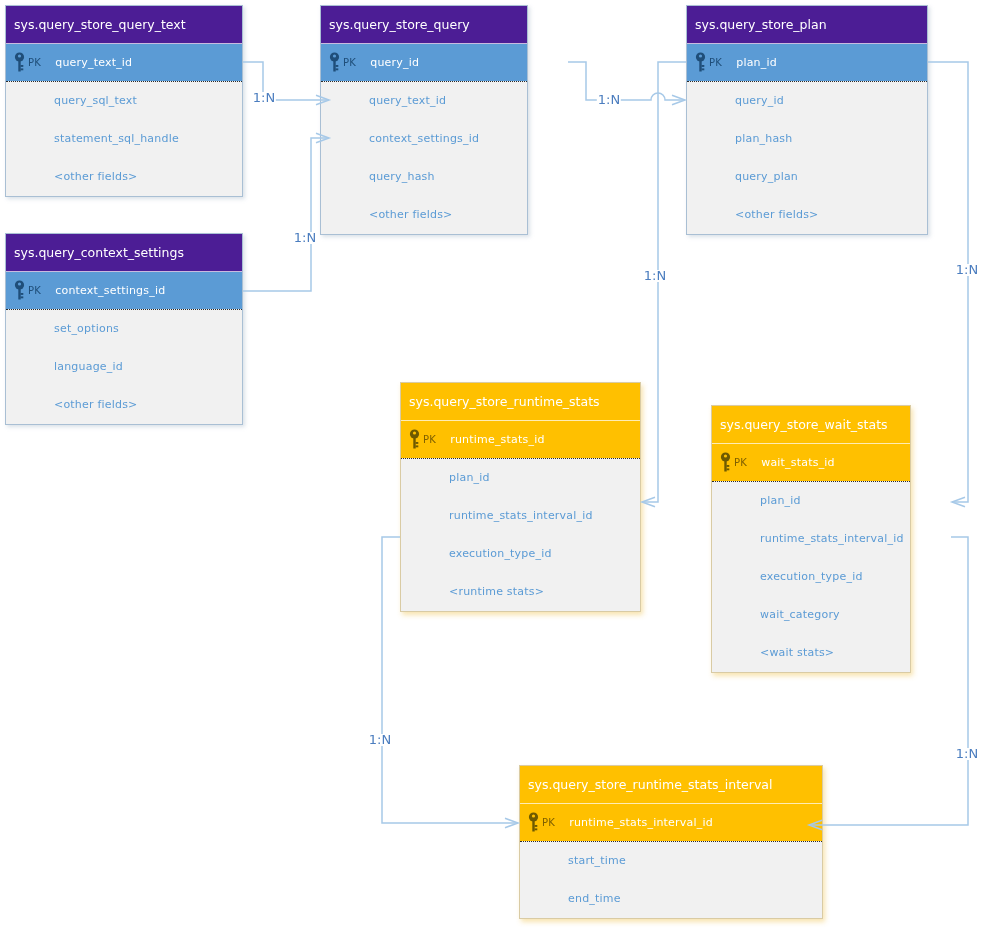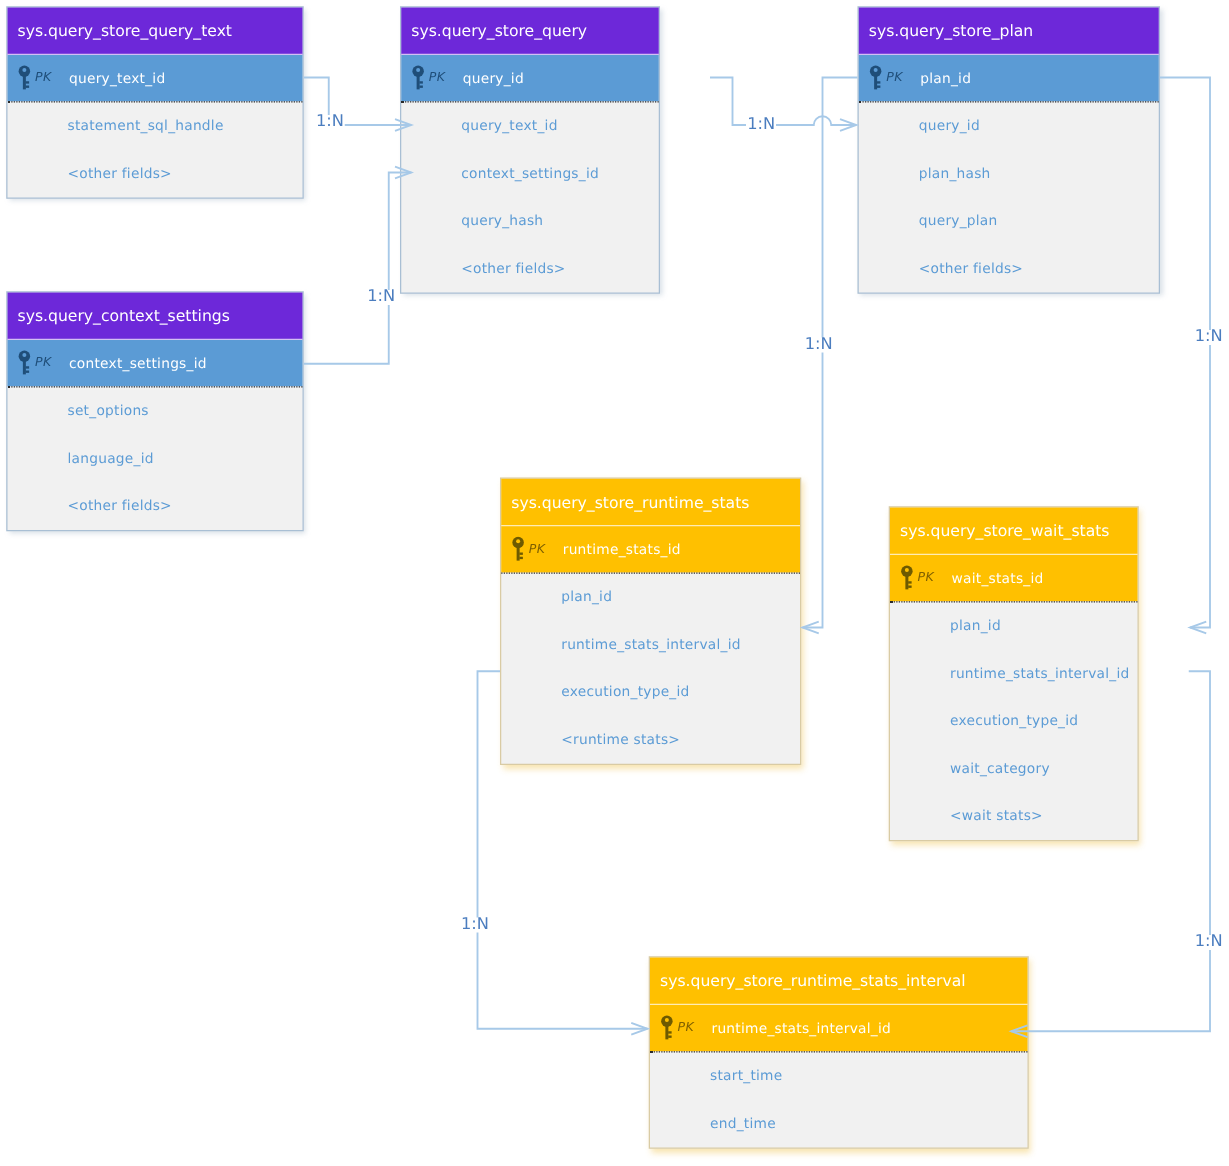--- a/index.html
+++ b/index.html
@@ -17,34 +17,34 @@
   }
   .entity.orange{
     border:1px solid #d9cba4;
     box-shadow:2px 3px 5px rgba(240,195,80,.45);
   }
   .hdr{
     height:38px;line-height:38px;color:#ffffff;font-size:12.5px;
     padding:0 8px;white-space:nowrap;overflow:hidden;
     border-bottom:1px solid rgba(255,255,255,.7);box-sizing:border-box;
   }
-  .blue .hdr{background:#6d28d9;}
+  .blue .hdr{background:#4c1d95;}
   .orange .hdr{background:#ffc000;}
   .pkrow{
     height:37px;display:flex;align-items:center;box-sizing:border-box;
     padding-left:7px;
   }
   .blue .pkrow{background:#5b9bd5;color:#1f4e79;}
   .orange .pkrow{background:#ffc000;color:#7f6000;}
   .key{flex:0 0 auto;display:block;margin-right:2px;}
   .blue .key{color:#1f4e79;}
   .orange .key{color:#6e5a00;}
   .blue .key-hole{fill:#5b9bd5;}
   .orange .key-hole{fill:#ffc000;}
-  .pk-badge{font-size:10px;letter-spacing:.3px;font-style:italic;}
+  .pk-badge{font-size:10px;letter-spacing:.3px;}
   .pk-field{color:#ffffff;font-size:11px;margin-left:14px;letter-spacing:.2px;}
   .tbody{border-top:1px dotted #2a2a2a;}
   .row{
     height:38px;line-height:38px;padding-left:48px;
     color:#5b9bd5;font-size:11px;letter-spacing:.2px;white-space:nowrap;
   }
   .wires{position:absolute;left:0;top:0;pointer-events:none;}
   .wires path{stroke:#a7c9e8;stroke-width:1.5;fill:none;}
   .rel{
     position:absolute;transform:translate(-50%,-50%);
@@ -64,20 +64,21 @@
           <circle cx="6.5" cy="5" r="4.6" fill="currentColor"></circle>
           <circle class="key-hole" cx="6.5" cy="4" r="1.6"></circle>
           <rect x="5.3" y="8.5" width="2.4" height="11" fill="currentColor"></rect>
           <rect x="7.5" y="13" width="2.8" height="1.9" fill="currentColor"></rect>
           <rect x="7.5" y="16.4" width="2.8" height="1.9" fill="currentColor"></rect>
         </svg>
       <span class="pk-badge">PK</span>
       <span class="pk-field">query_text_id</span>
     </div>
     <div class="tbody">
+      <div class="row">query_sql_text</div>
       <div class="row">statement_sql_handle</div>
       <div class="row">&lt;other fields&gt;</div>
     </div>
   </div>
 
   <div class="entity blue" style="left:320px;top:5px;width:208px">
     <div class="hdr">sys.query_store_query</div>
     <div class="pkrow">
       <svg class="key" width="13" height="21" viewBox="0 0 13 21">
           <circle cx="6.5" cy="5" r="4.6" fill="currentColor"></circle>

